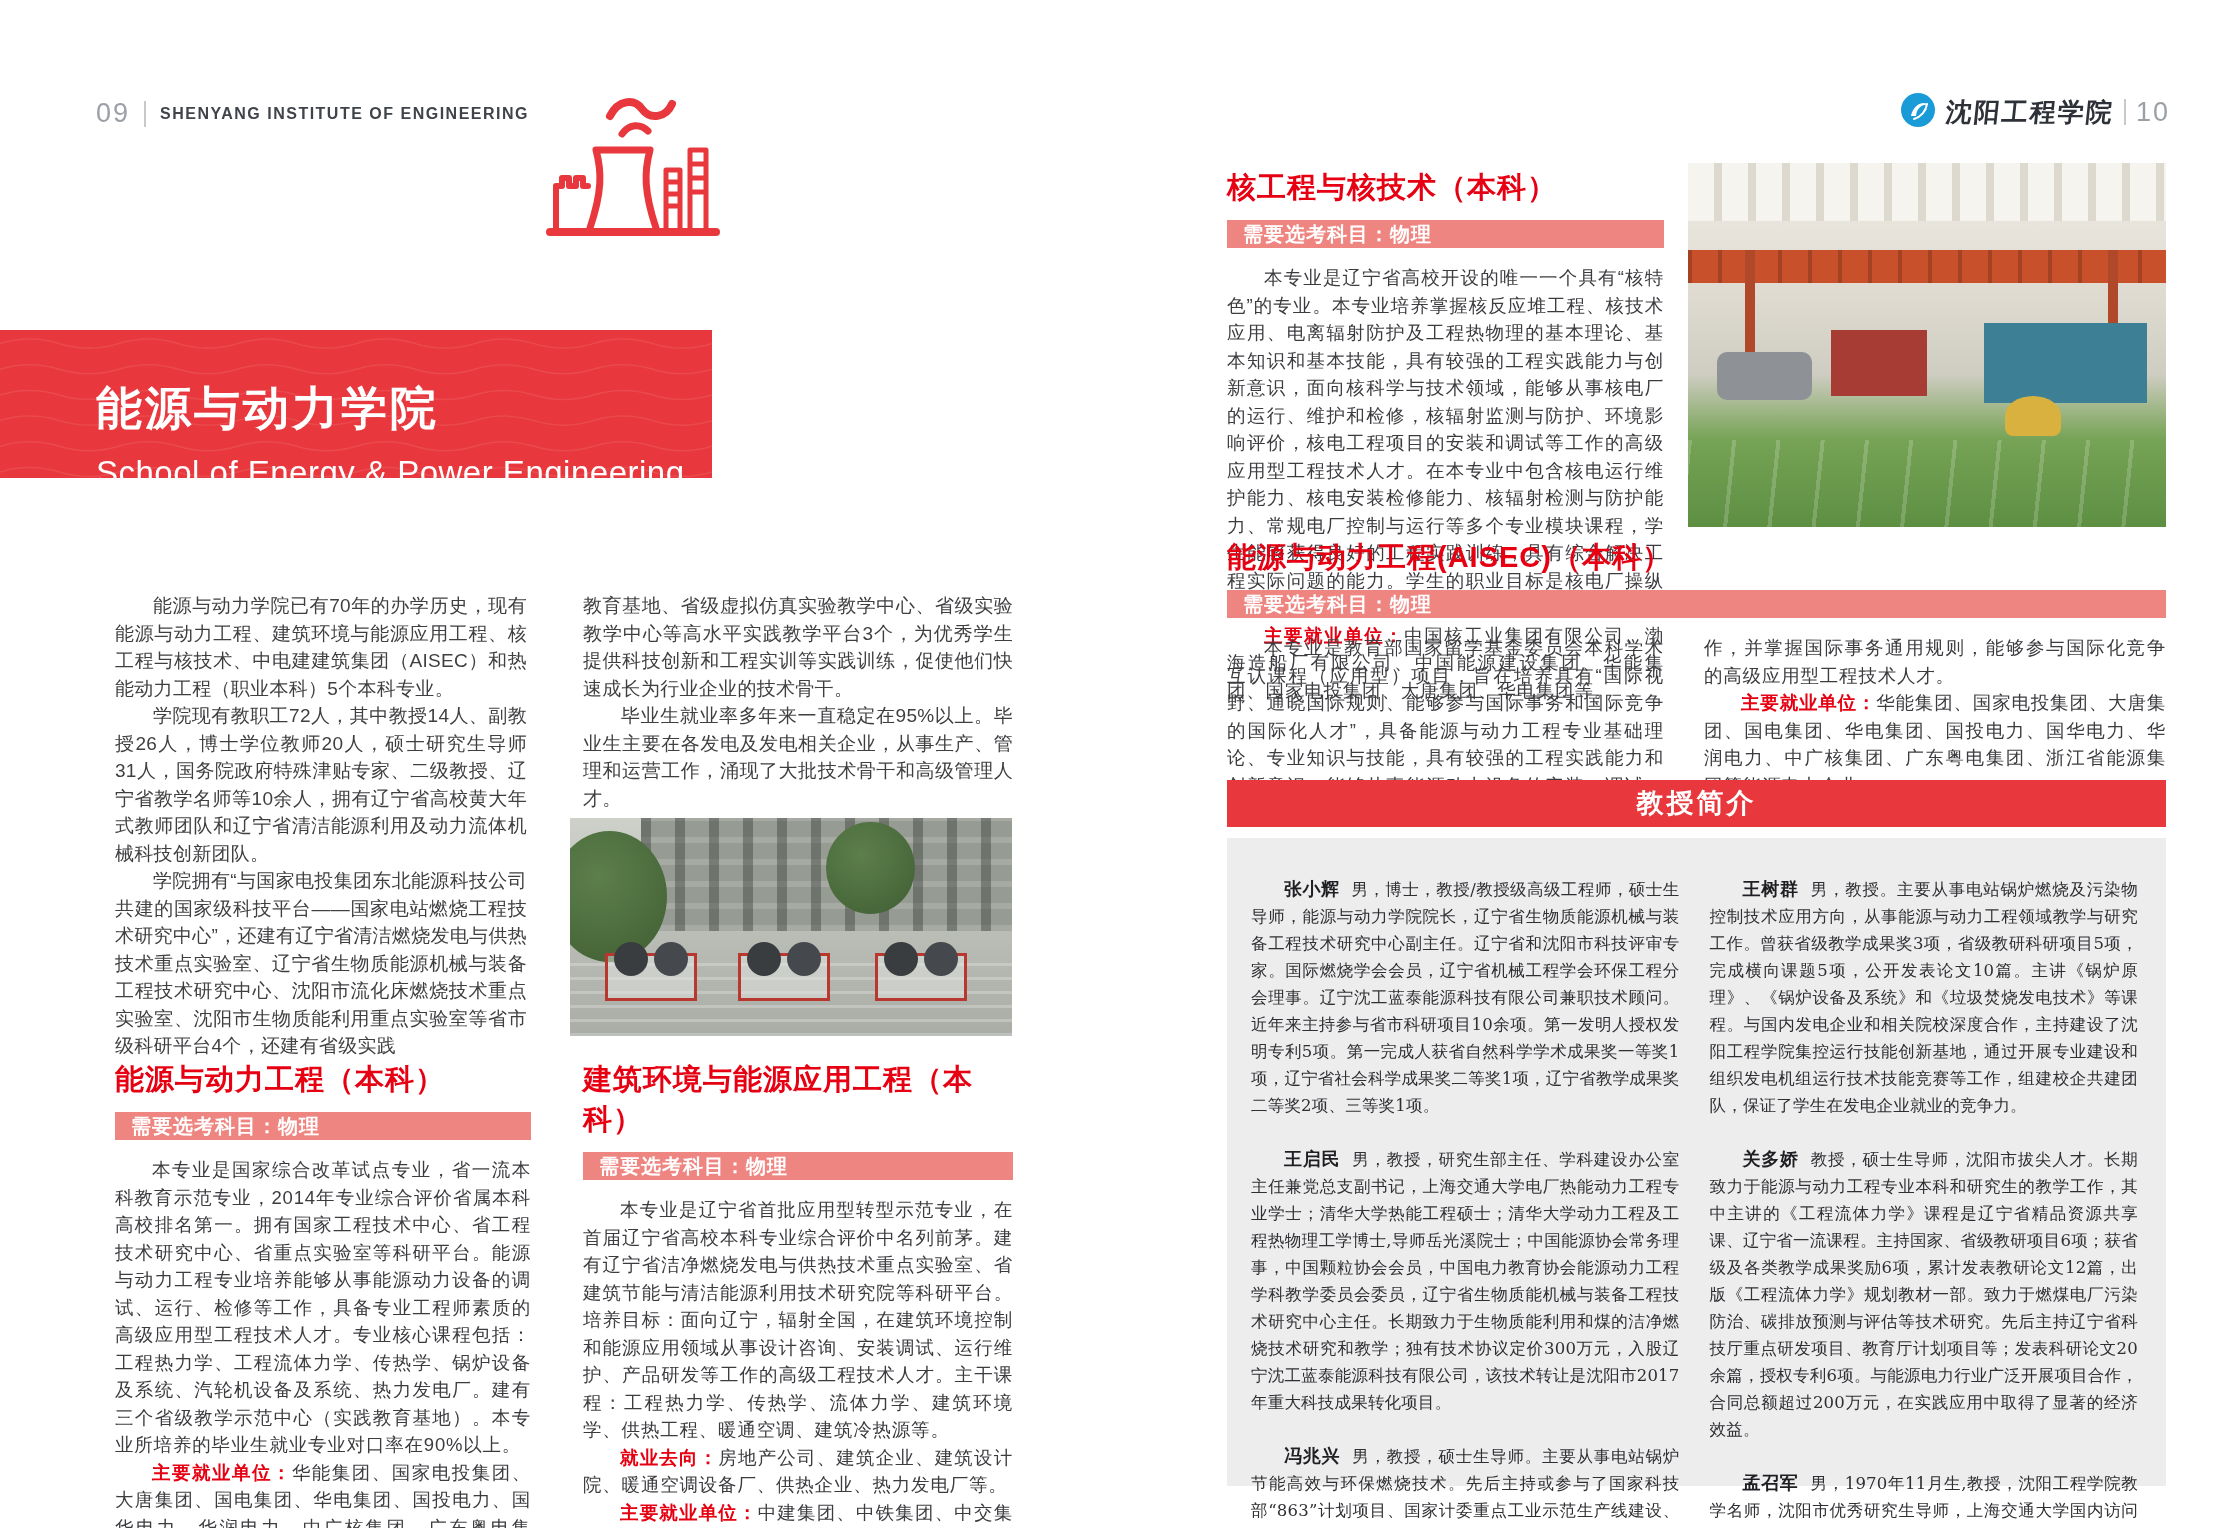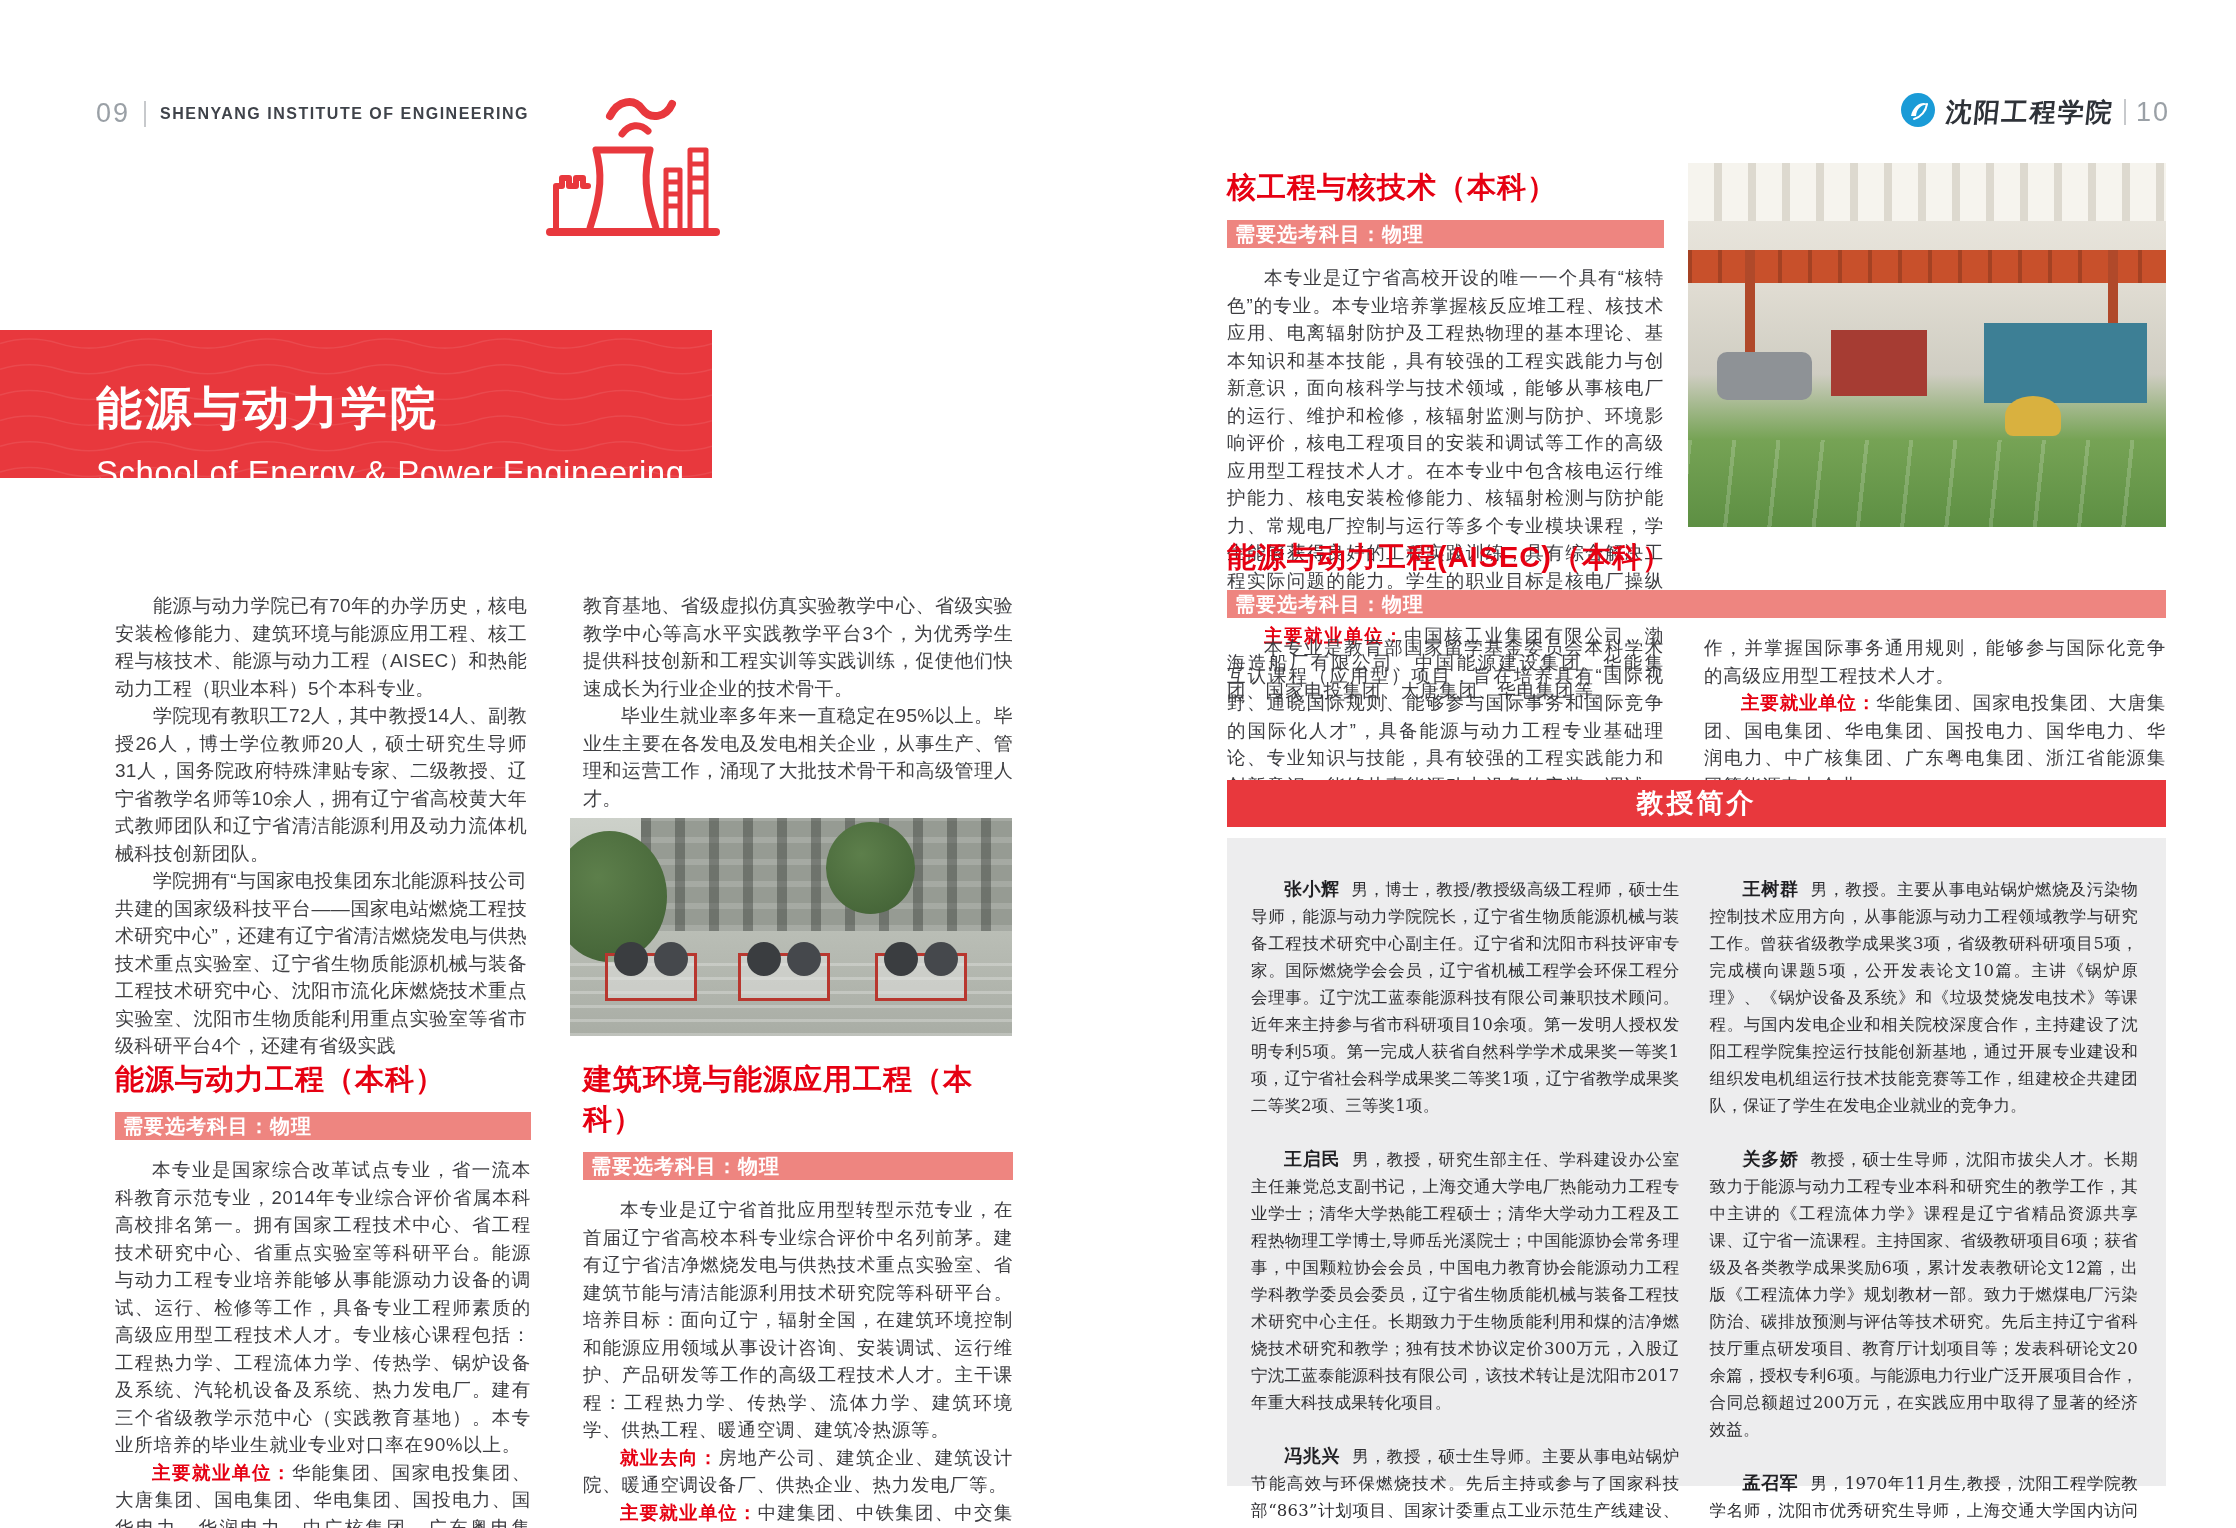--- a/index.html
+++ b/index.html
@@ -57,21 +57,21 @@
   .pr-teal{position:absolute;right:4%;top:44%;width:34%;height:22%;background:#3d7f95;}
   .pr-yellow{position:absolute;right:22%;top:64%;width:56px;height:40px;border-radius:50% 50% 8px 8px;background:#d9b13f;}
   .pr-gray{position:absolute;left:6%;top:52%;width:20%;height:13%;border-radius:10px;background:#8e9296;}
   .pr-floorline{position:absolute;left:0;bottom:0;width:100%;height:24%;
     background:repeating-linear-gradient(96deg,rgba(255,255,255,0.18) 0 4px,transparent 4px 44px);}
 
   
   .sec{position:absolute;}
   .sec-title{font-size:29px;font-weight:800;color:#e60012;letter-spacing:1px;margin:0 0 12px 0;}
   .pink-bar{background:#ee8580;color:#ffffff;font-size:20px;font-weight:700;letter-spacing:1px;
-            height:28px;line-height:28px;padding-left:8px;}
+            height:28px;line-height:28px;padding-left:16px;}
   .sec-body{margin-top:16px;font-size:18.5px;line-height:27.5px;text-align:justify;letter-spacing:0.8px;color:#3c3c40;}
   .sec-body p{margin:0;text-indent:2em;}
   .lbl{color:#e60012;font-weight:700;}
   .sec-energy{left:115px;top:1060px;width:416px;}
   .sec-building{left:583px;top:1060px;width:430px;}
   .sec-nuclear{left:1227px;top:168px;width:437px;}
   .sec-aisec{left:1227px;top:538px;width:939px;}
   .aisec-cols{display:flex;gap:40px;}
   .aisec-cols .c1{width:437px;}
   .aisec-cols .c2{width:462px;}
@@ -122,21 +122,21 @@
         <path d="M0 120 q30 -12 60 0 t60 0 t60 0 t60 0 t60 0 t60 0 t60 0 t60 0 t60 0 t60 0 t60 0 t60 0"></path>
         <path d="M0 154 q30 -12 60 0 t60 0 t60 0 t60 0 t60 0 t60 0 t60 0 t60 0 t60 0 t60 0 t60 0 t60 0"></path>
         <path d="M0 188 q30 -12 60 0 t60 0 t60 0 t60 0 t60 0 t60 0 t60 0 t60 0 t60 0 t60 0 t60 0 t60 0"></path>
       </g>
     </svg>
     <div class="banner-title">能源与动力学院</div>
     <div class="banner-sub">School of Energy &amp; Power Engineering</div>
   </div>
 
   <div class="intro col1">
-    <p>能源与动力学院已有70年的办学历史，核电安装检修能力、建筑环境与能源应用工程、核工程与核技术、能源与动力工程（AISEC）和热能动力工程（职业本科）5个本科专业。</p>
+    <p>能源与动力学院已有70年的办学历史，现有能源与动力工程、建筑环境与能源应用工程、核工程与核技术、中电建建筑集团（AISEC）和热能动力工程（职业本科）5个本科专业。</p>
     <p>学院现有教职工72人，其中教授14人、副教授26人，博士学位教师20人，硕士研究生导师31人，国务院政府特殊津贴专家、二级教授、辽宁省教学名师等10余人，拥有辽宁省高校黄大年式教师团队和辽宁省清洁能源利用及动力流体机械科技创新团队。</p>
     <p>学院拥有“与国家电投集团东北能源科技公司共建的国家级科技平台——国家电站燃烧工程技术研究中心”，还建有辽宁省清洁燃烧发电与供热技术重点实验室、辽宁省生物质能源机械与装备工程技术研究中心、沈阳市流化床燃烧技术重点实验室、沈阳市生物质能利用重点实验室等省市级科研平台4个，还建有省级实践</p>
   </div>
   <div class="intro col2">
     <p class="noindent">教育基地、省级虚拟仿真实验教学中心、省级实验教学中心等高水平实践教学平台3个，为优秀学生提供科技创新和工程实训等实践训练，促使他们快速成长为行业企业的技术骨干。</p>
     <p>毕业生就业率多年来一直稳定在95%以上。毕业生主要在各发电及发电相关企业，从事生产、管理和运营工作，涌现了大批技术骨干和高级管理人才。</p>
   </div>
 
   <div class="photo photo-left">
     <div class="pl-building"></div>

